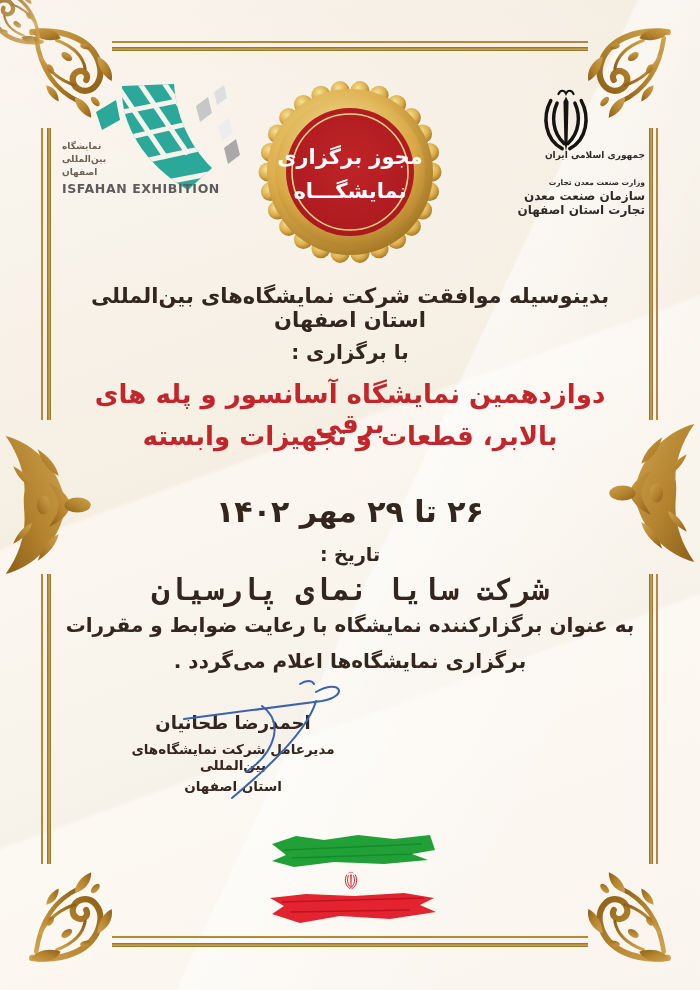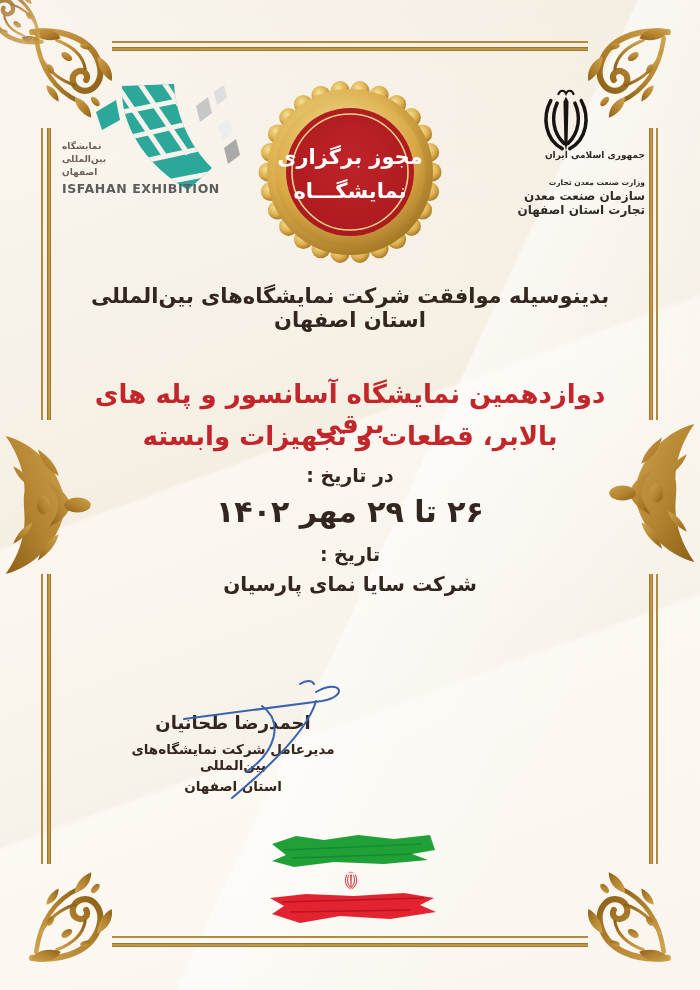--- a/index.html
+++ b/index.html
@@ -21,21 +21,21 @@
   
   .ct{position:absolute;left:60px;width:580px;text-align:center;direction:rtl;color:#33261e;font-weight:bold;}
   .intro{top:284px;font-size:21px;}
   .withhold{top:340px;font-size:20px;}
   .redline{color:#c2262a;font-size:26px;}
   .red1{top:379px;}
   .red2{top:421px;}
   .datelabel{top:464px;font-size:19px;}
   .dateval{top:494px;font-size:30px;letter-spacing:1px;}
   .bylabel{top:543px;font-size:19px;}
-  .company{top:572px;font-size:20px;}
+  .company{top:572px;font-size:30px;font-family:Liberation Mono, monospace;}
   .closing{font-size:20px;}
   .clo1{top:613px;}
   .clo2{top:649px;}
   
   .logo-fa{position:absolute;left:62px;top:140px;width:48px;direction:rtl;text-align:left;
     font-size:9px;line-height:13px;color:#6d5f53;font-weight:bold;}
   .logo-en{position:absolute;left:62px;top:181px;width:175px;color:#5c5c5c;font-size:12.5px;
     letter-spacing:.6px;font-weight:bold;}
   
   .emblem-txt{position:absolute;left:490px;top:150px;width:155px;text-align:right;direction:rtl;
@@ -232,26 +232,28 @@
   <svg class="abs" style="left:532px;top:84px;color:#161310;" width="68" height="76">
       <use href="#iranEmblem"></use>
     </svg>
   <div class="emblem-txt">
     <div class="l1">جمهوری اسلامی ایران</div>
     <div class="l2">وزارت صنعت معدن تجارت</div>
     <div class="l3">سازمان صنعت معدن تجارت استان اصفهان</div>
   </div>
 
   <div class="ct intro">بدینوسیله موافقت شرکت نمایشگاه‌های بین‌المللی استان اصفهان</div>
+  <div class="ct withhold">با برگزاری :</div>
   <div class="ct redline red1">دوازدهمین نمایشگاه آسانسور و پله های برقی</div>
   <div class="ct redline red2">بالابر، قطعات و تجهیزات وابسته</div>
-  <div class="ct datelabel">در تاریخ :</div>
   <div class="ct dateval">۲۶ تا ۲۹ مهر ۱۴۰۲</div>
   <div class="ct bylabel">تاریخ :</div>
   <div class="ct company">شرکت سایا نمای پارسیان</div>
+  <div class="ct closing clo1">به عنوان برگزارکننده نمایشگاه با رعایت ضوابط و مقررات</div>
+  <div class="ct closing clo2">برگزاری نمایشگاه‌ها اعلام می‌گردد .</div>
 
   <div class="sig-block">
     <div class="sig-name">احمدرضا طحانیان</div>
     <div class="sig-role">مدیرعامل شرکت نمایشگاه‌های بین‌المللی</div>
     <div class="sig-role2">استان اصفهان</div>
   </div>
   <svg class="abs" style="left:104px;top:672px;pointer-events:none;" width="260" height="135" viewBox="0 0 260 135">
     <g fill="none" stroke="#3b62ad" stroke-width="2" stroke-linecap="round">
       <path d="M212 20 C236 6 246 24 218 29 L80 47"></path>
       <path d="M212 29 C204 58 164 96 128 126"></path>

